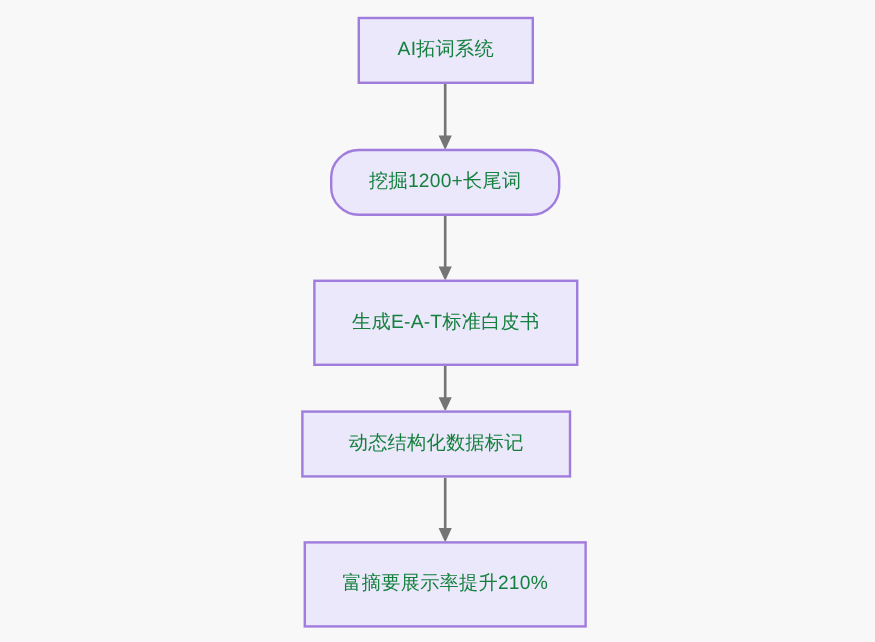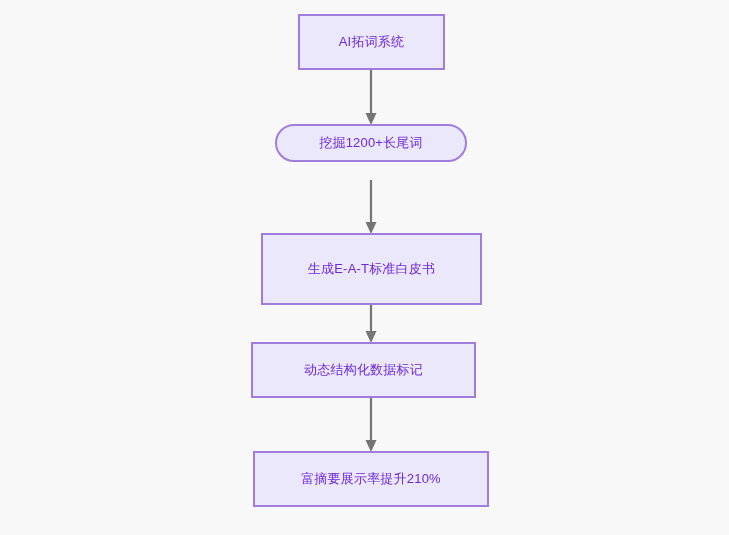--- a/index.html
+++ b/index.html
@@ -26,22 +26,22 @@
     box-sizing: border-box;
     background: #ebe8fb;
     border: 2px solid #a07ddd;
     display: flex;
     align-items: center;
     justify-content: center;
     text-align: center;
   }
 
   .node-label {
-    color: #6d28d9;
-    font-size: 13px;
+    color: #15803d;
+    font-size: 16px;
     line-height: 1.2;
     letter-spacing: 0.2px;
     white-space: nowrap;
   }
 
   .edge {
     position: absolute;
     pointer-events: none;
   }
 
@@ -80,29 +80,29 @@
     <svg width="32" height="55" viewBox="0 0 32 55" aria-hidden="true">
       <line x1="16" y1="0" x2="16" y2="44" stroke="#757575" stroke-width="2.2"></line>
       <polygon points="16,54 10.5,42 21.5,42" fill="#757575"></polygon>
     </svg>
   </div>
 
   <div class="node" style="left:298px; top:14px; width:147px; height:56px;">
     <span class="node-label">AI拓词系统</span>
   </div>
 
-  <div class="node" style="left:275px; top:124px; width:192px; height:38px;border-radius:24px;">
+  <div class="node" style="left:275px; top:124px; width:192px; height:56px;border-radius:24px;">
     <span class="node-label">挖掘1200+长尾词</span>
   </div>
 
   <div class="node" style="left:261px; top:233px; width:221px; height:72px;">
     <span class="node-label">生成E-A-T标准白皮书</span>
   </div>
 
   <div class="node" style="left:251px; top:342px; width:225px; height:56px;">
     <span class="node-label">动态结构化数据标记</span>
   </div>
 
-  <div class="node" style="left:253px; top:451px; width:236px; height:56px;text-align:right;">
+  <div class="node" style="left:253px; top:451px; width:236px; height:72px;text-align:right;">
     <span class="node-label">富摘要展示率提升210%</span>
   </div>
 
 </div>
 
 </body></html>

